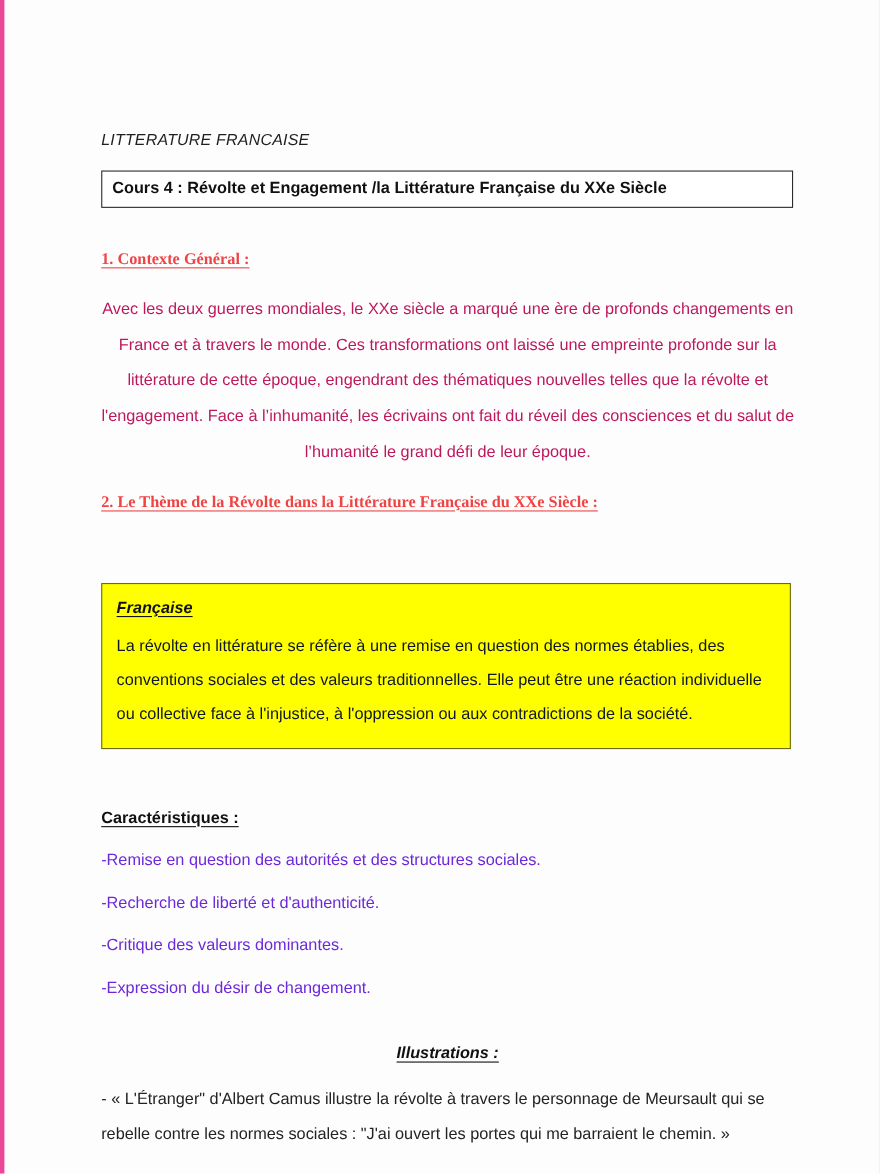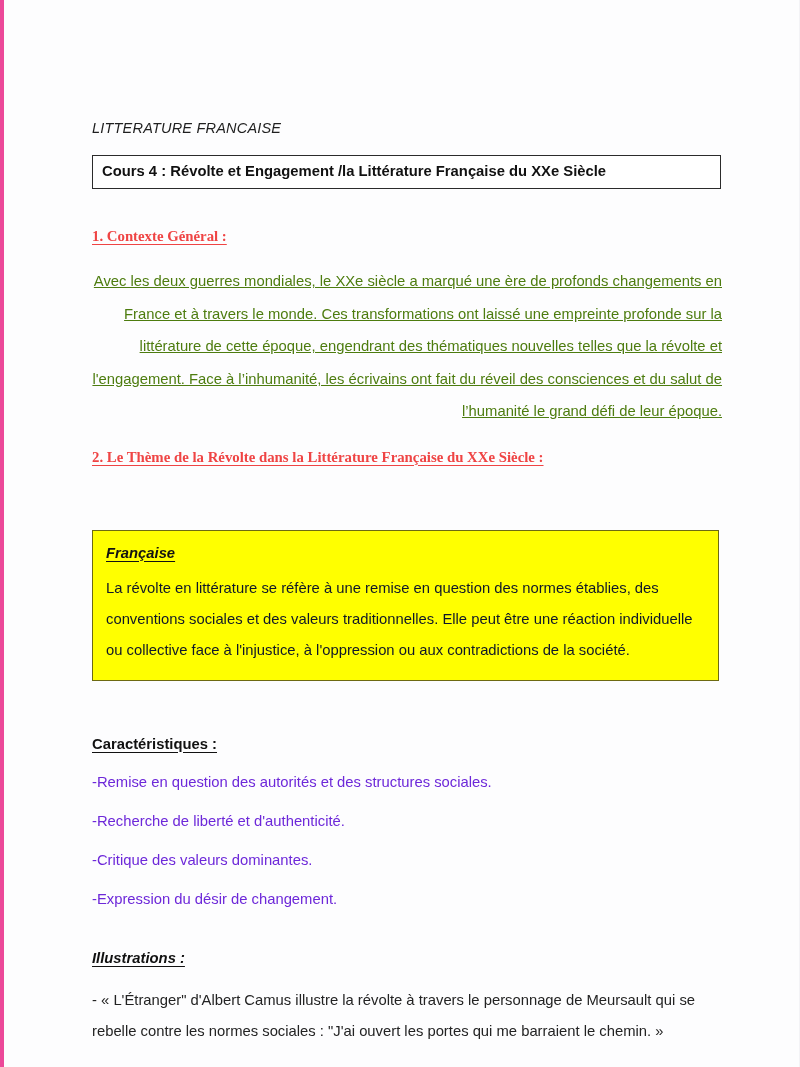--- a/index.html
+++ b/index.html
@@ -74,24 +74,23 @@
     font-family: Liberation Serif, serif;
   }
   .section-heading.tight {
     margin-bottom: 0;
   }
 
   
   .body-par {
     font-size: 14.8px;
     line-height: 32.5px;
-    color: #4d7c0f;
+    color: #be185d;
     margin: 0 0 8px 0;
-    text-align: right;
-    text-decoration: underline;
+    text-align: center;
   }
 
   .gap-after-par { height: 10px; }
 
   
   .definition-box {
     box-sizing: border-box;
     background: #ffff00;
     border: 1.8px solid #6d6a12;
     width: 627px;
@@ -121,20 +120,21 @@
     font-weight: bold;
     font-size: 14.8px;
     line-height: 22px;
     color: #111111;
     text-decoration: underline;
     text-underline-offset: 3px;
     margin: 0 0 16px 0;
   }
   .sub-heading.italic {
     font-style: italic;
+    text-align: center;
   }
 
   .spacer-lg { height: 52px; }
   .spacer-md { height: 20px; }
 
   
   .bullet-line {
     font-size: 14.8px;
     line-height: 22px;
     color: #6d28d9;

